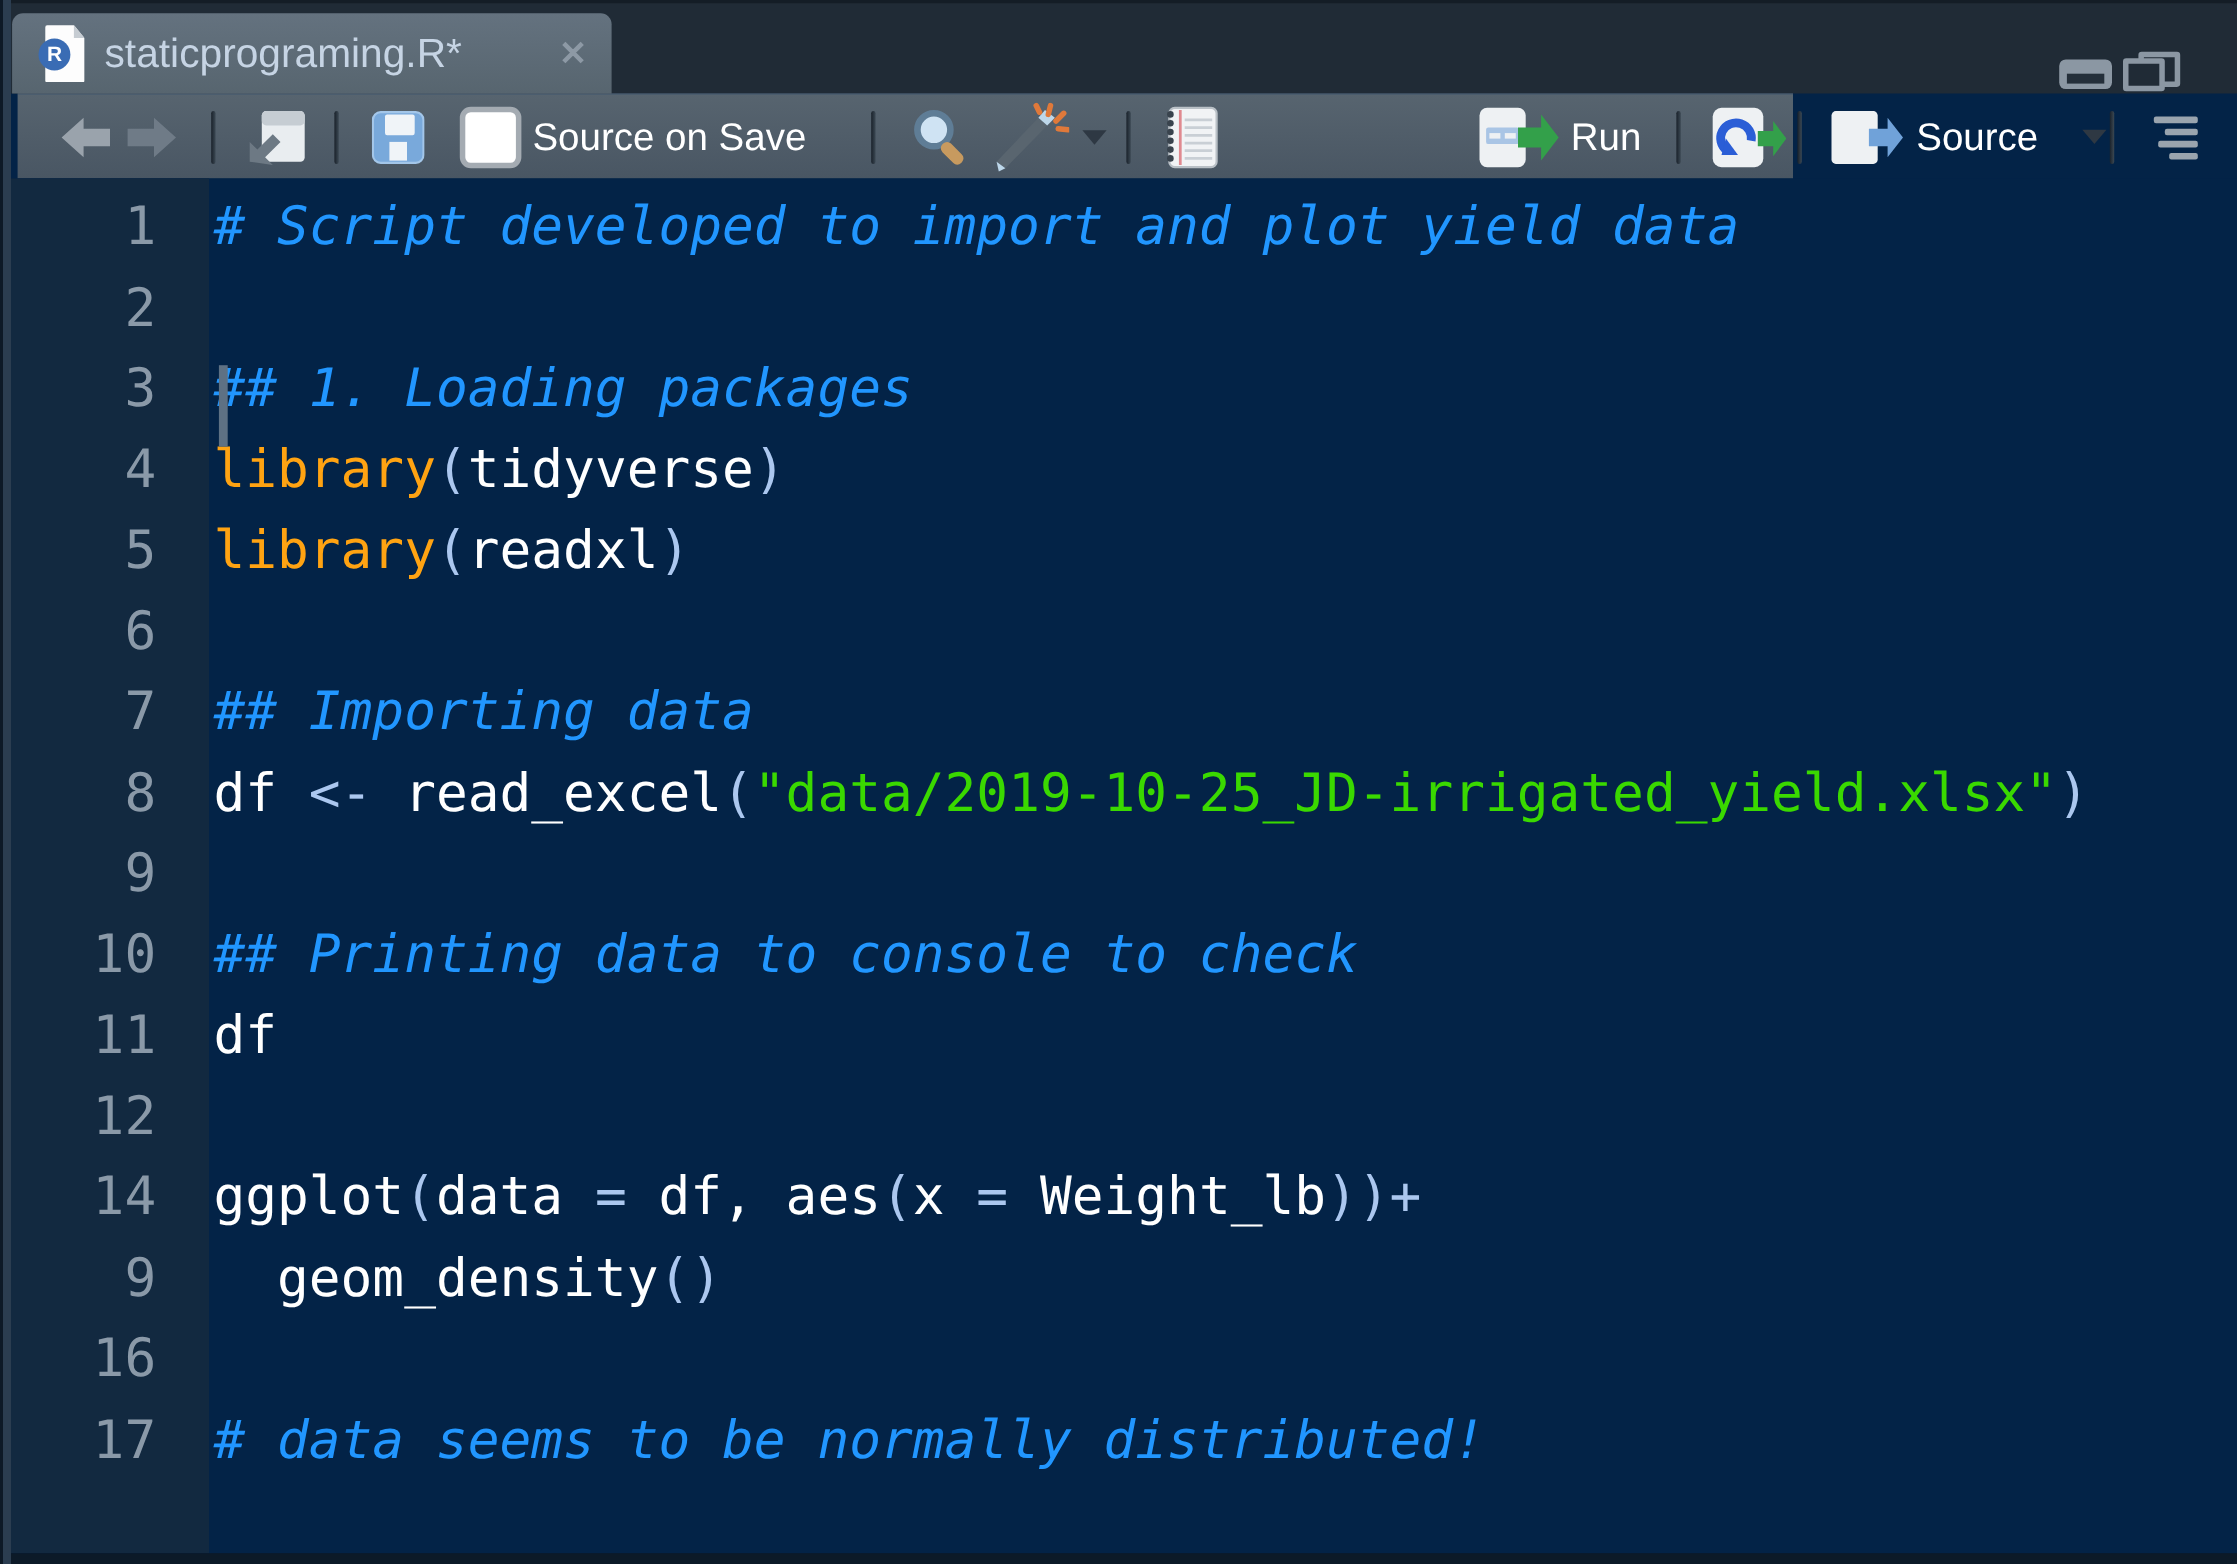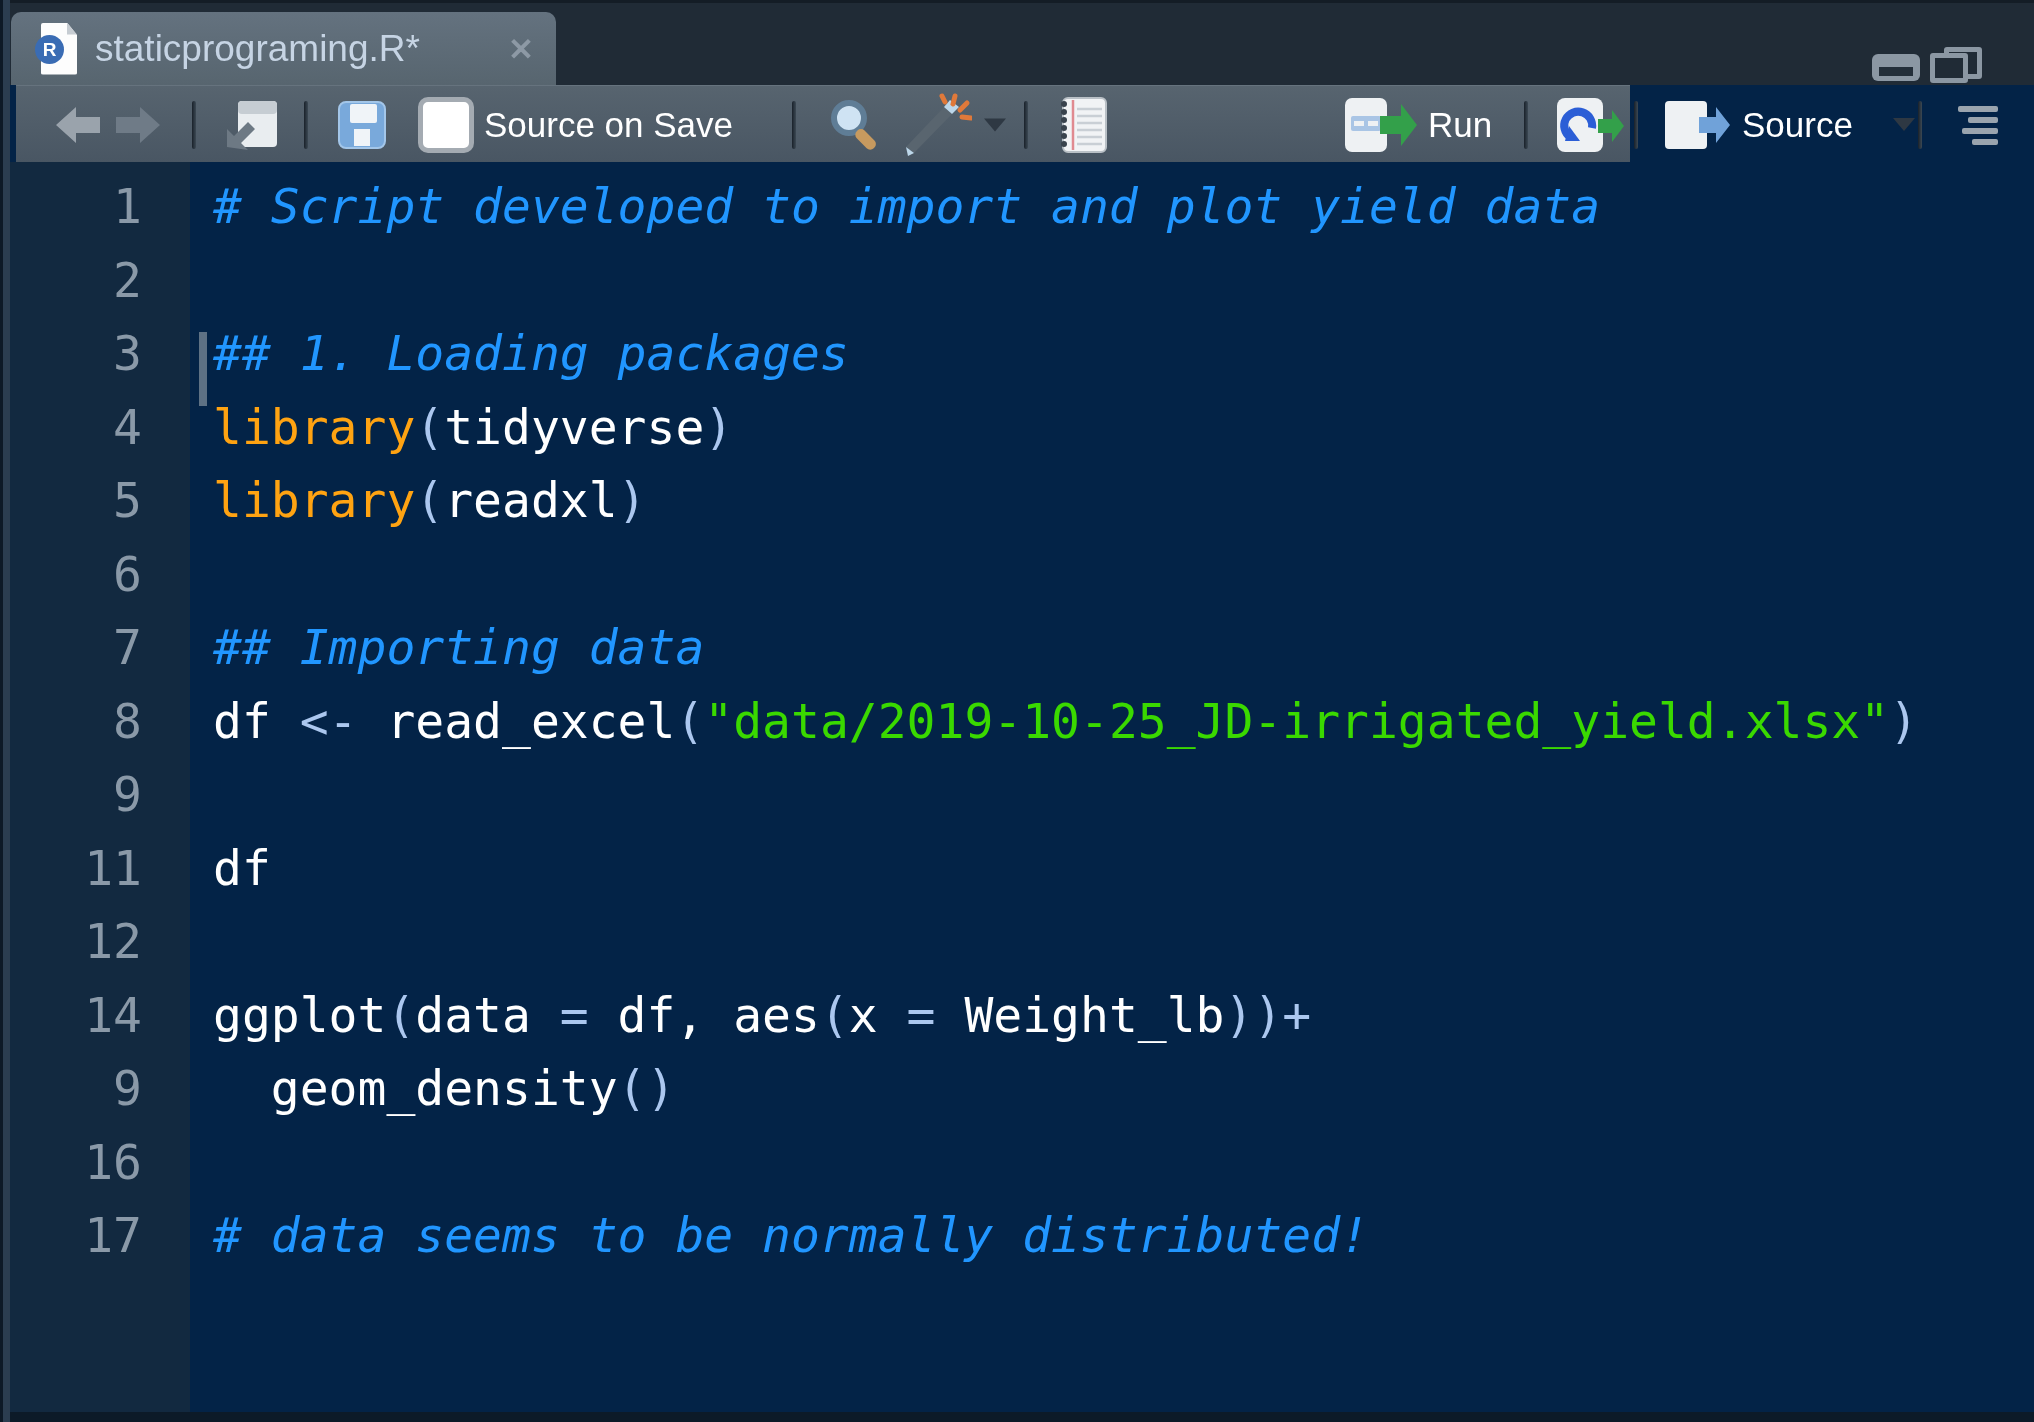--- a/index.html
+++ b/index.html
@@ -43,21 +43,21 @@
   .caret{width:0;height:0;border-left:11px solid transparent;border-right:11px solid transparent;
          border-top:13px solid #2e3843;}
 
   
   .editor{position:absolute;left:0;top:162px;width:2034px;height:1250px;background:#032347;overflow:hidden;}
   .gutterbg{position:absolute;left:0;top:0;width:190px;height:100%;background:#122940;}
   .lines{position:absolute;left:0;top:8px;width:100%;}
   .line{display:flex;height:73.5px;line-height:73.5px;
         font-family:"DejaVu Sans Mono",monospace;font-size:48px;}
   .ln{flex:none;width:142px;padding-right:48px;text-align:right;color:#8a99a8;}
-  .codetxt{flex:1;padding-left:23px;white-space:pre;color:#ffffff;}
+  .codetxt{flex:1;padding-left:4px;white-space:pre;color:#ffffff;}
   .tok-comment{color:var(--comment);font-style:italic;}
   .tok-keyword{color:var(--keyword);}
   .tok-string{color:var(--string);}
   .tok-op{color:var(--operator);}
   .tok-plain{color:var(--plain);}
   .cursor{position:absolute;left:199px;top:170px;width:8px;height:74px;background:#5e7184;}
 
   .left-edge{position:absolute;left:0;top:0;width:10px;height:1422px;z-index:6;
              background:linear-gradient(90deg,#0d1926 0 3px,#2b3d50 3px);}
   .bottom-strip{position:absolute;left:0;bottom:0;width:2034px;height:10px;background:#0c1a28;z-index:5;}
@@ -249,20 +249,24 @@
         </div>
         <div class="line">
           <span class="ln">8</span>
           <span class="codetxt"><span class="tok-plain">df </span><span class="tok-op">&lt;-</span><span class="tok-plain"> read_excel</span><span class="tok-op">(</span><span class="tok-string">"data/2019-10-25_JD-irrigated_yield.xlsx"</span><span class="tok-op">)</span></span>
         </div>
         <div class="line">
           <span class="ln">9</span>
           <span class="codetxt"></span>
         </div>
         <div class="line">
+          <span class="ln">10</span>
+          <span class="codetxt"><span class="tok-comment">## Printing data to console to check</span></span>
+        </div>
+        <div class="line">
           <span class="ln">11</span>
           <span class="codetxt"><span class="tok-plain">df</span></span>
         </div>
         <div class="line">
           <span class="ln">12</span>
           <span class="codetxt"></span>
         </div>
         <div class="line">
           <span class="ln">14</span>
           <span class="codetxt"><span class="tok-plain">ggplot</span><span class="tok-op">(</span><span class="tok-plain">data </span><span class="tok-op">=</span><span class="tok-plain"> df, aes</span><span class="tok-op">(</span><span class="tok-plain">x </span><span class="tok-op">=</span><span class="tok-plain"> Weight_lb</span><span class="tok-op">))+</span></span>

